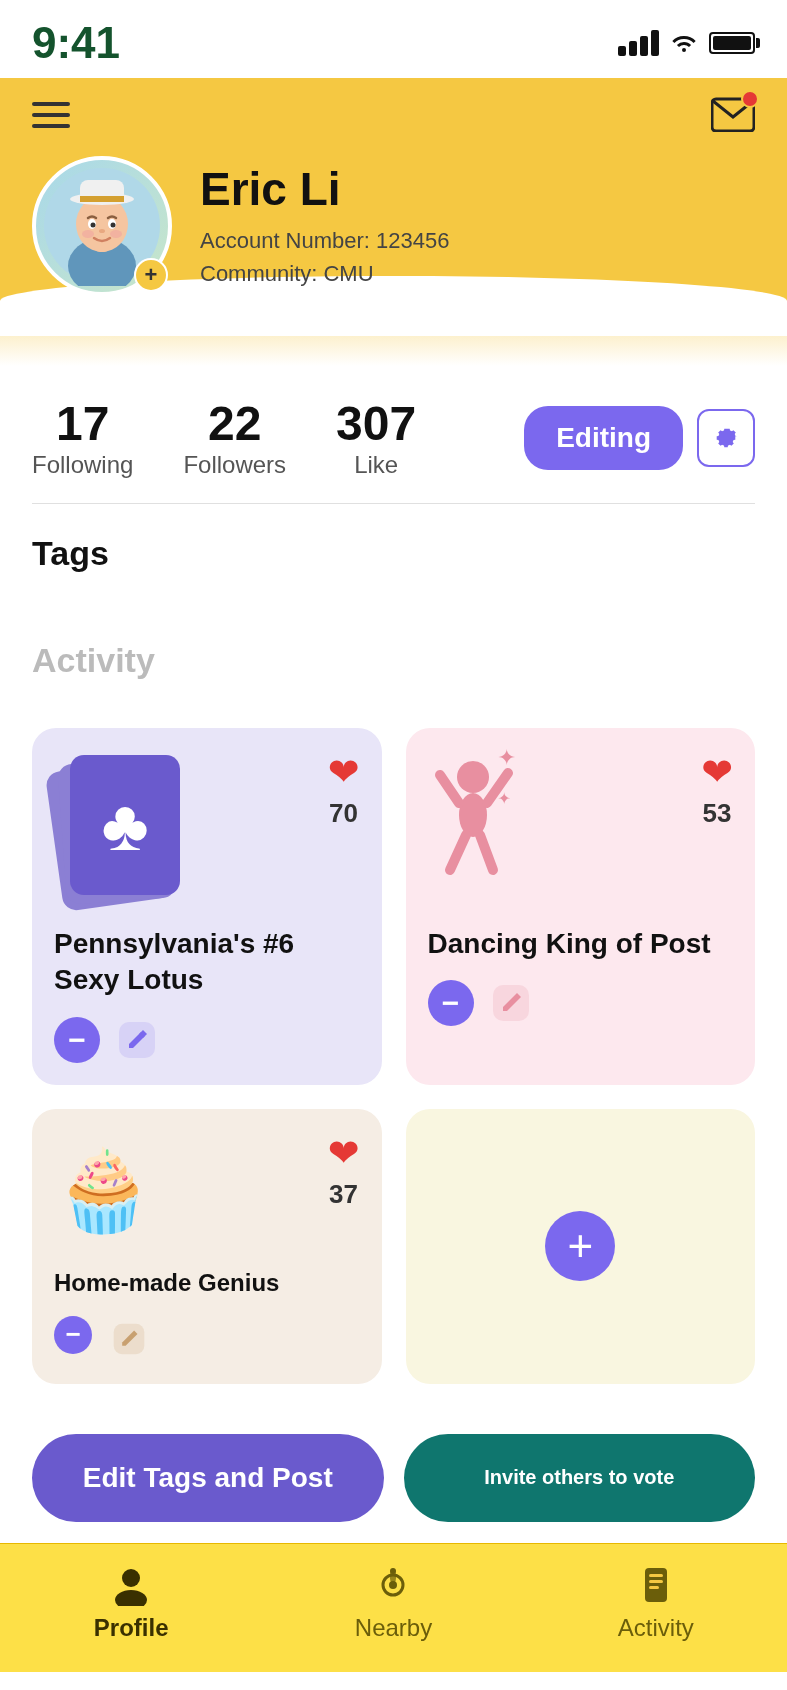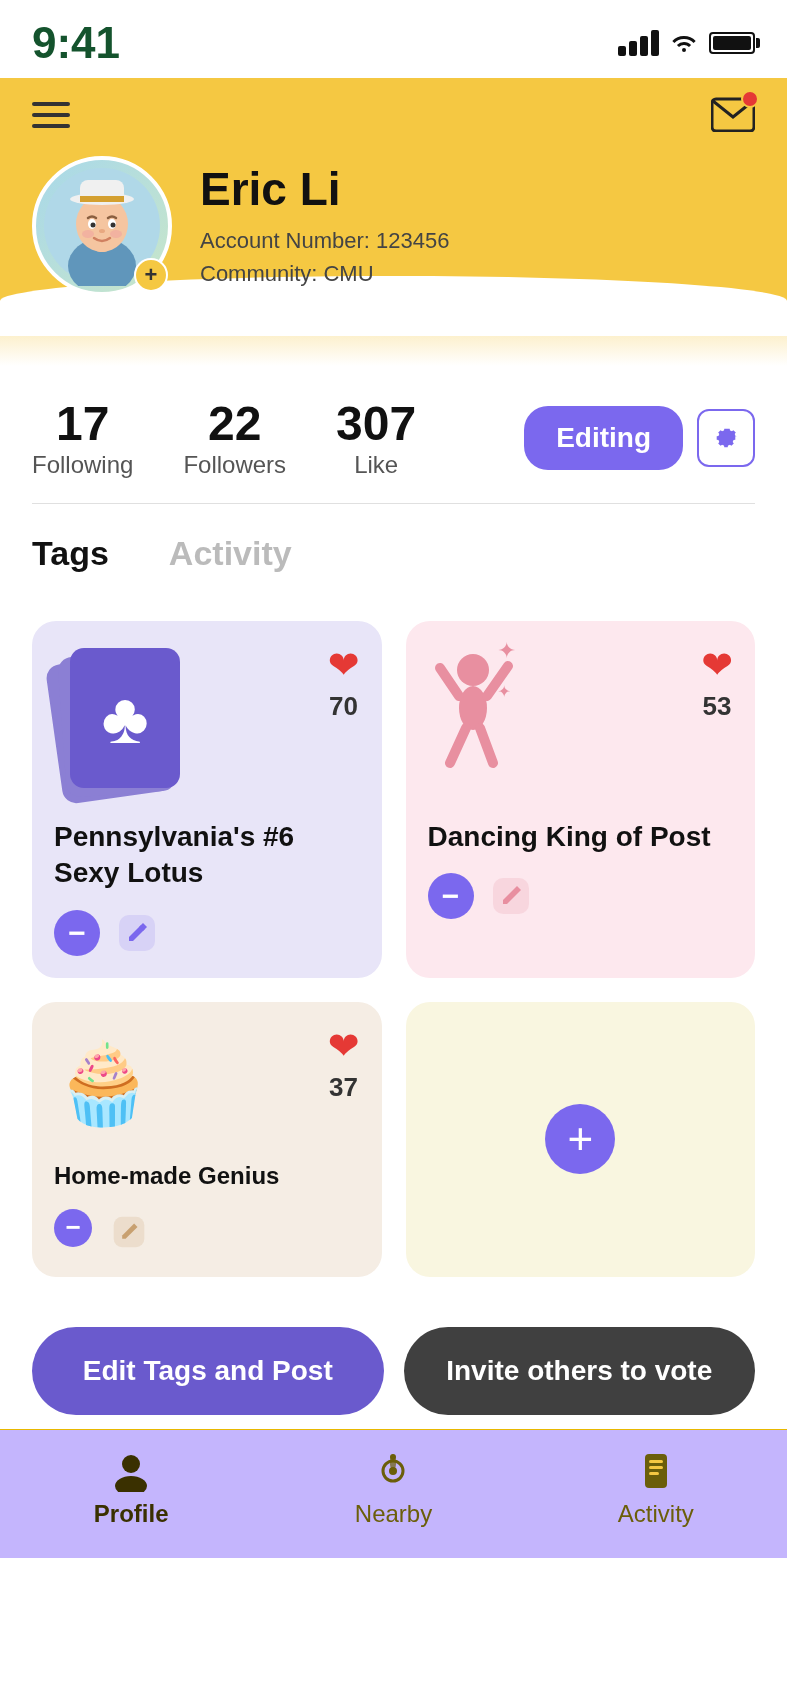--- a/index.html
+++ b/index.html
@@ -251,20 +251,21 @@
       background: #e0e0e0;
       margin: 0 32px;
     }
 
     
     .tabs {
       display: flex;
       padding: 30px 32px 10px;
       gap: 60px;
       background: #fff;
+      flex-direction: column;
     }
     .tab {
       font-size: 34px;
       font-weight: 700;
       color: #bbb;
       cursor: pointer;
       padding-bottom: 8px;
       position: relative;
     }
     .tab.active {
@@ -437,40 +438,41 @@
       color: #fff;
       border: none;
       border-radius: 50px;
       padding: 28px 20px;
       font-size: 28px;
       font-weight: 700;
       cursor: pointer;
     }
     .btn-invite {
       flex: 1;
-      background: #404040;
+      background: #0f766e;
       color: #fff;
       border: none;
       border-radius: 50px;
       padding: 28px 20px;
-      font-size: 28px;
+      font-size: 20px;
       font-weight: 700;
       cursor: pointer;
     }
 
     
     .bottom-nav {
       position: sticky;
       bottom: 0;
-      background: #c4b5fd;
+      background: #fde047;
       display: flex;
       justify-content: space-around;
       align-items: center;
       padding: 20px 0 30px;
       border-top: 1px solid #e8b800;
+      margin-top: 7px;
     }
     .nav-item {
       display: flex;
       flex-direction: column;
       align-items: center;
       gap: 8px;
       cursor: pointer;
       flex: 1;
     }
     .nav-label {

